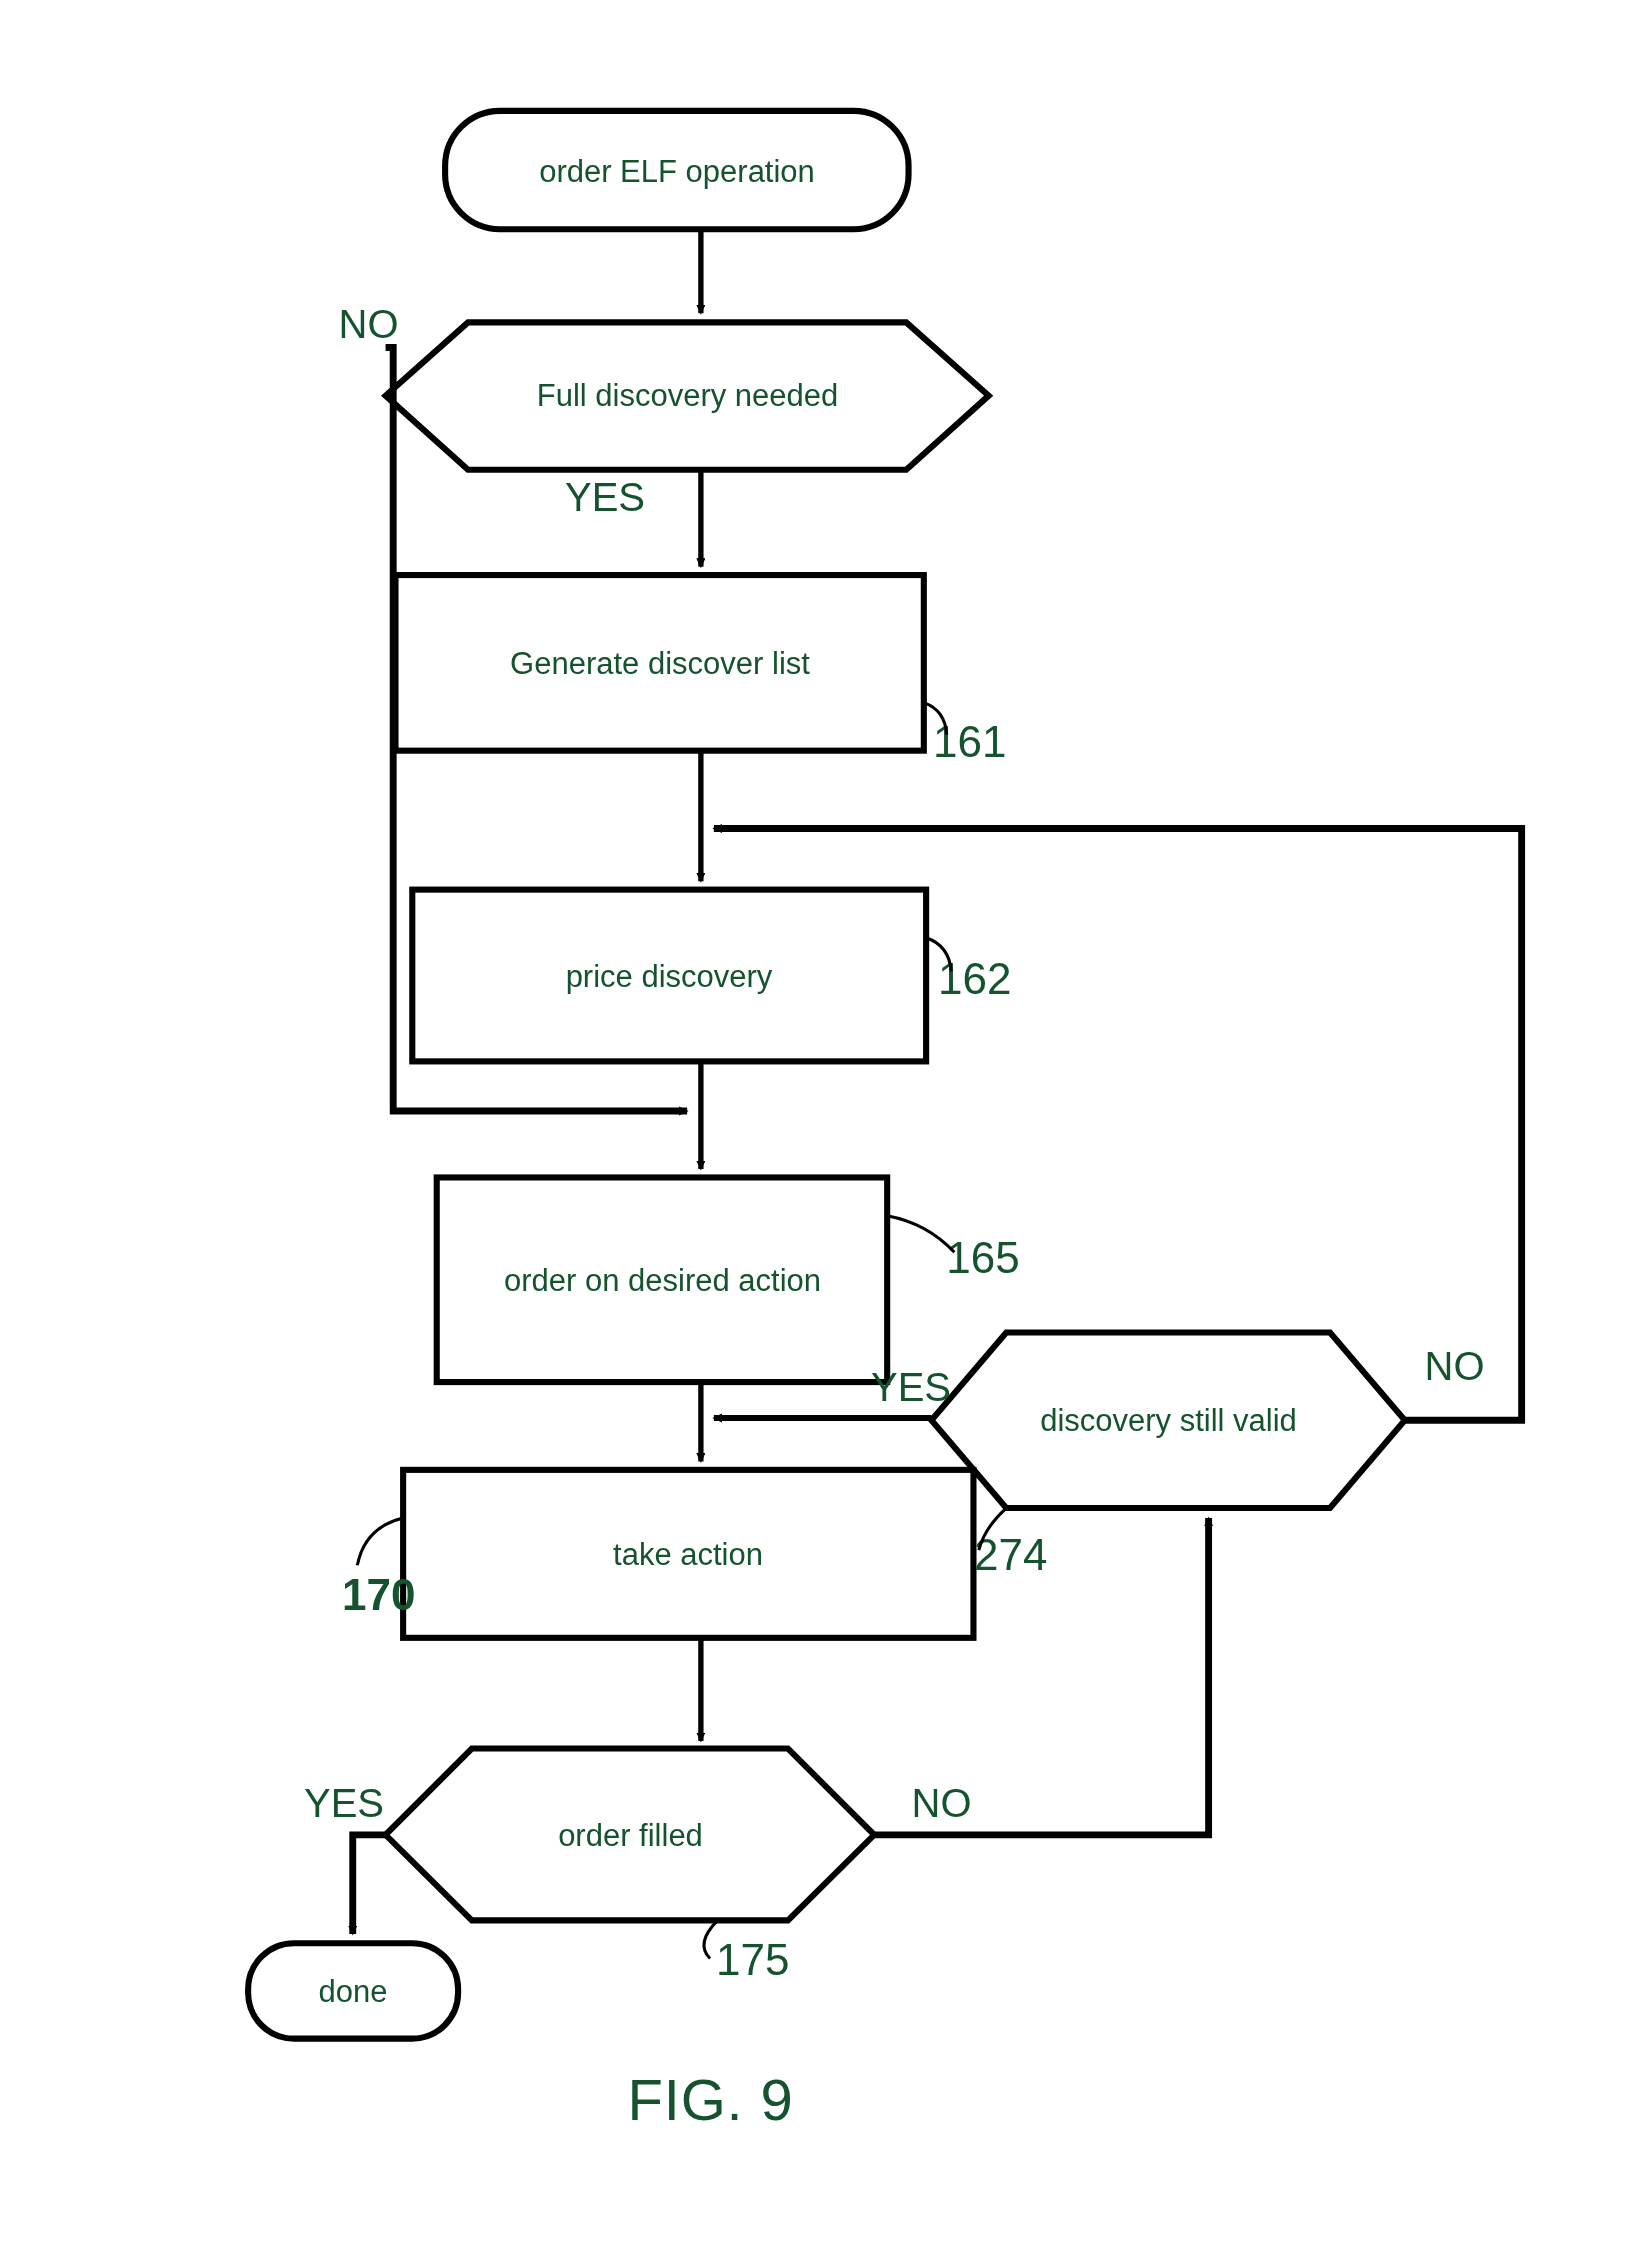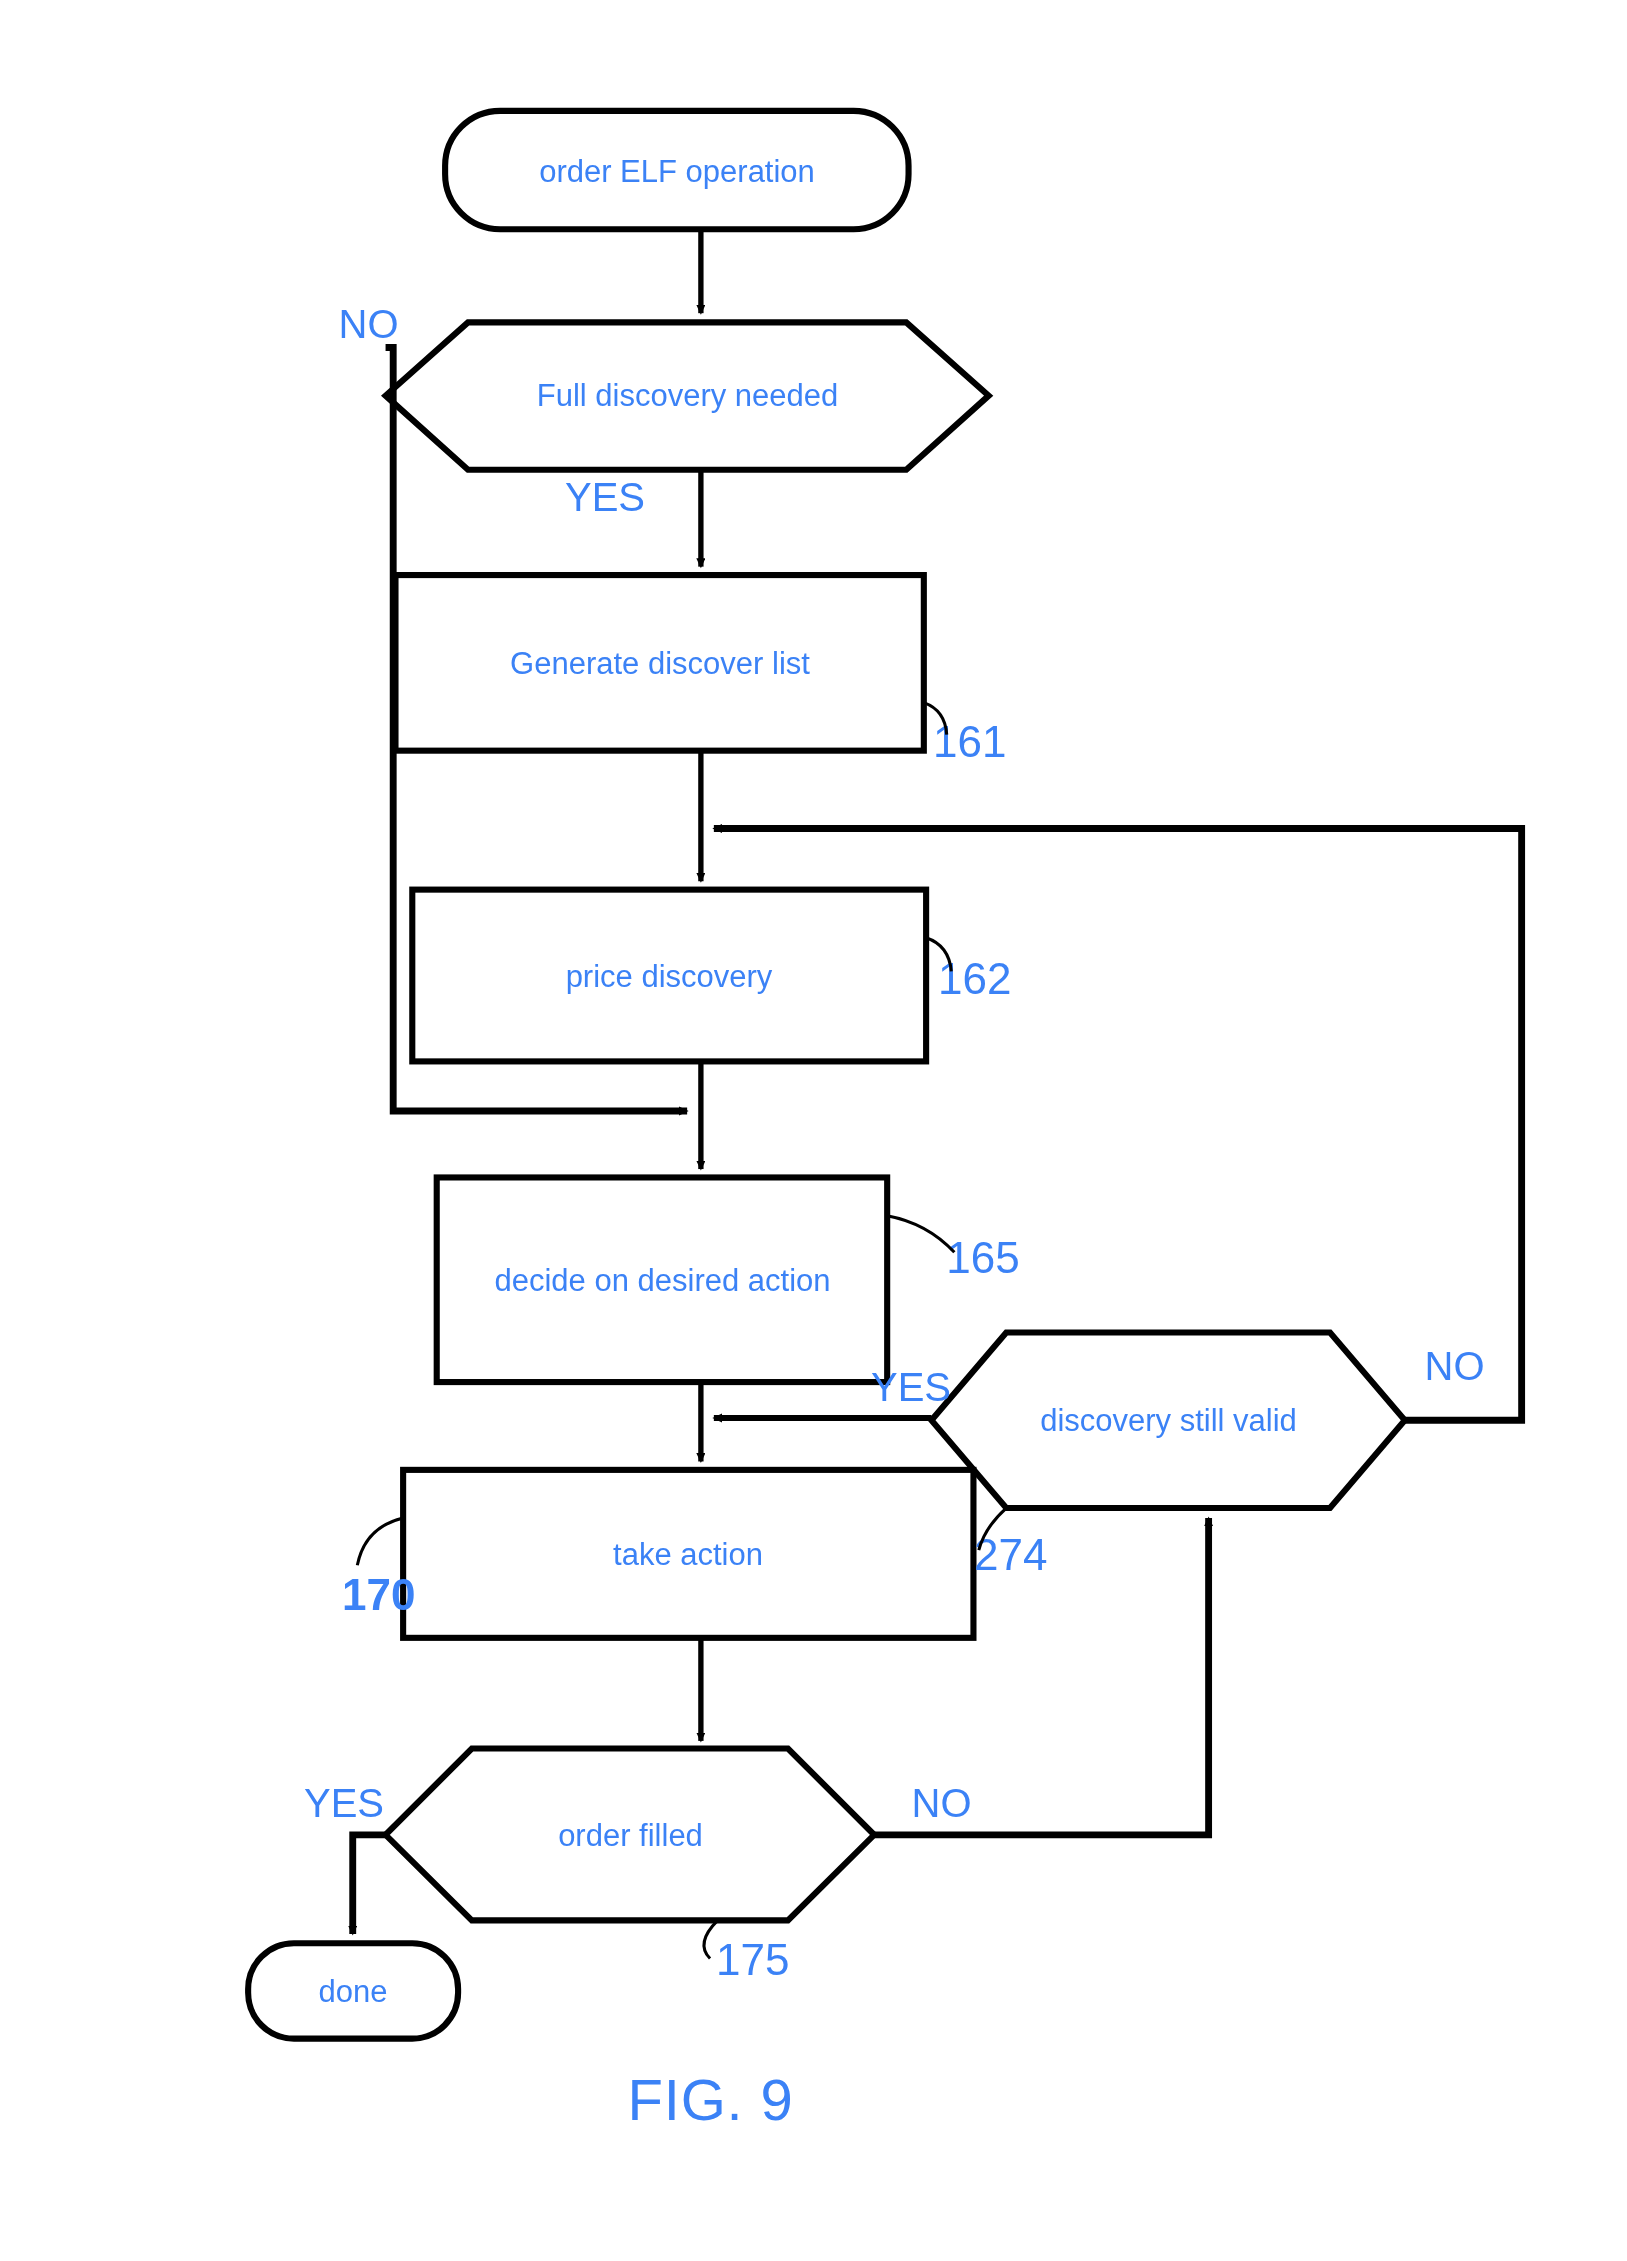--- a/index.html
+++ b/index.html
@@ -17,21 +17,21 @@
   }
   #flow-svg {
     position: absolute;
     left: 0;
     top: 0;
     width: 1627px;
     height: 2261px;
   }
   .node-label {
     position: absolute;
-    color: #3b82f6;
+    color: #14532d;
     font-family: "Liberation Sans", sans-serif;
     text-align: center;
     white-space: nowrap;
     line-height: 1;
   }
   .shape-text {
     font-size: 31px;
   }
   .edge-text {
     font-size: 40px;
@@ -98,21 +98,21 @@
   </svg>
 
   <div class="node-label shape-text" style="left:445px; top:156px; width:464px;">order ELF operation</div>
 
   <div class="node-label shape-text" style="left:386px; top:380px; width:603px;">Full discovery needed</div>
 
   <div class="node-label shape-text" style="left:396px; top:648px; width:528px;">Generate discover list</div>
 
   <div class="node-label shape-text" style="left:412px; top:961px; width:514px;">price discovery</div>
 
-  <div class="node-label shape-text" style="left:422px; top:1265px; width:481px;">decide on desired action</div>
+  <div class="node-label shape-text" style="left:422px; top:1265px; width:481px;">order on desired action</div>
 
   <div class="node-label shape-text" style="left:932px; top:1405px; width:473px;">discovery still valid</div>
 
   <div class="node-label shape-text" style="left:403px; top:1539px; width:570px;">take action</div>
 
   <div class="node-label shape-text" style="left:386px; top:1820px; width:489px;">order filled</div>
 
   <div class="node-label shape-text" style="left:248px; top:1976px; width:210px;">done</div>
 
   <div class="node-label edge-text" style="left:319px; top:304px; width:99px;">NO</div>

